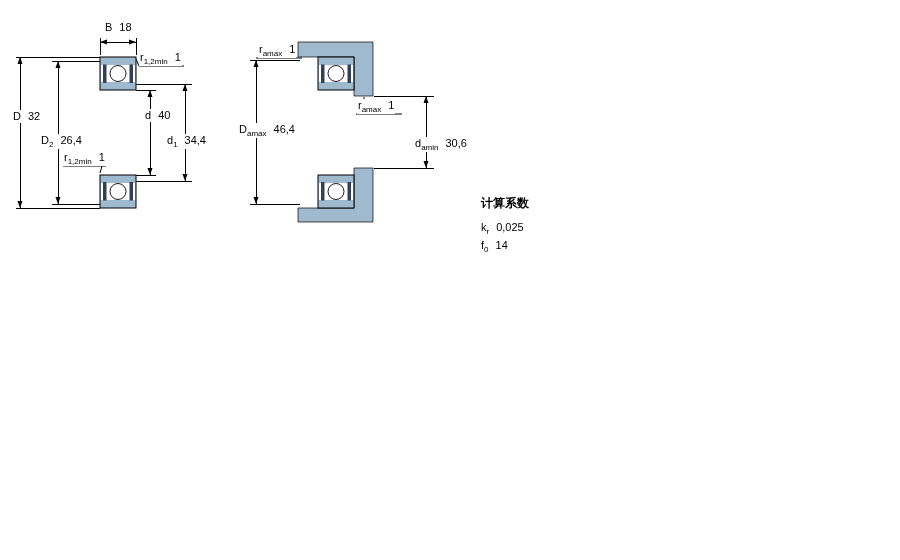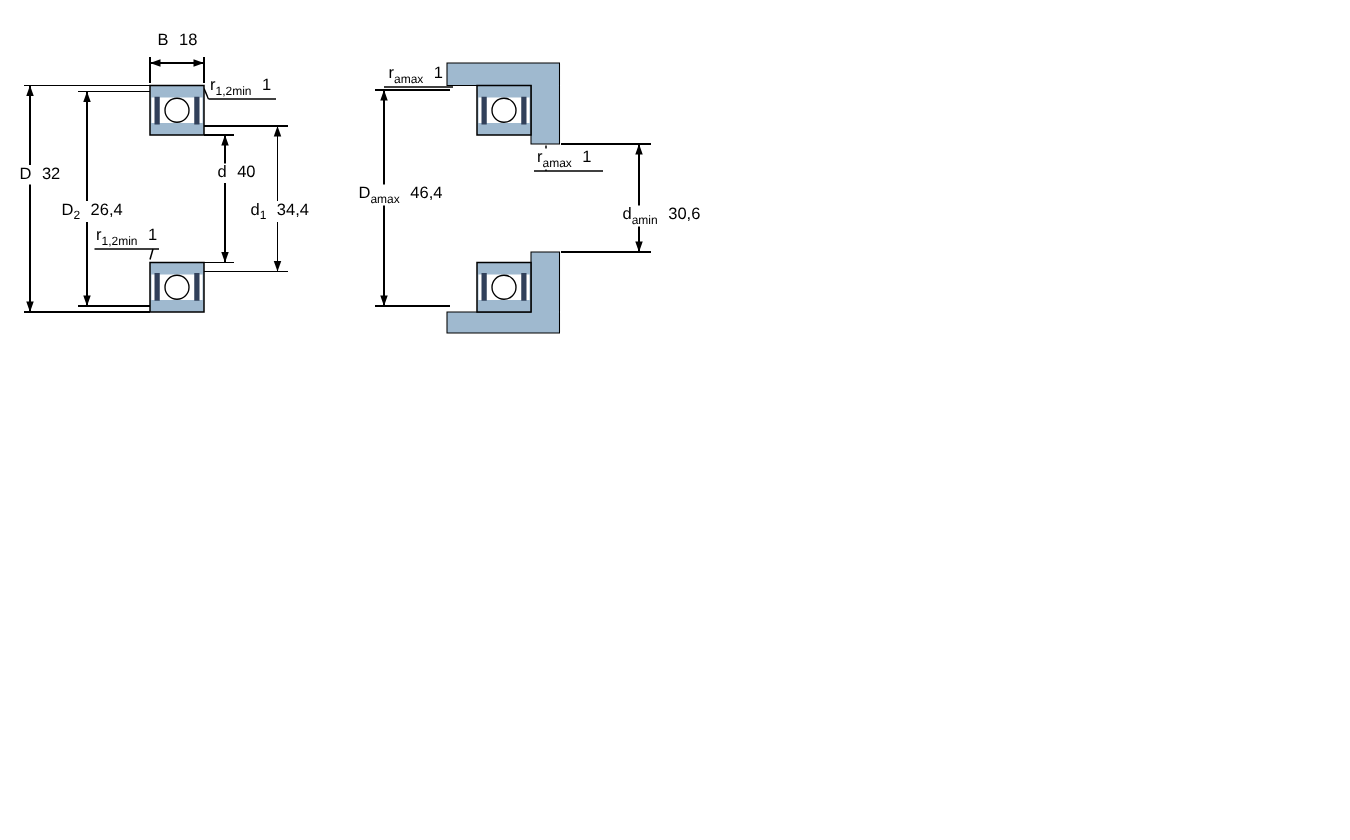--- a/index.html
+++ b/index.html
@@ -162,14 +162,23 @@
   </span>
 
   <span class="dim-label" style="left:357px;top:99px">
     <span>r</span><sub>amax</sub><span class="val">1</span>
   </span>
 
   <span class="dim-label" style="left:414px;top:137px">
     <span>d</span><sub>amin</sub><span class="val">30,6</span>
   </span>
 
+  <div class="factors">
+    <div class="factors-title">计算系数</div>
+    <div class="factor-row">
+      <span>k</span><sub>r</sub><span class="val">0,025</span>
+    </div>
+    <div class="factor-row">
+      <span>f</span><sub>0</sub><span class="val">14</span>
+    </div>
+  </div>
 
 </div>
 
 </body></html>

